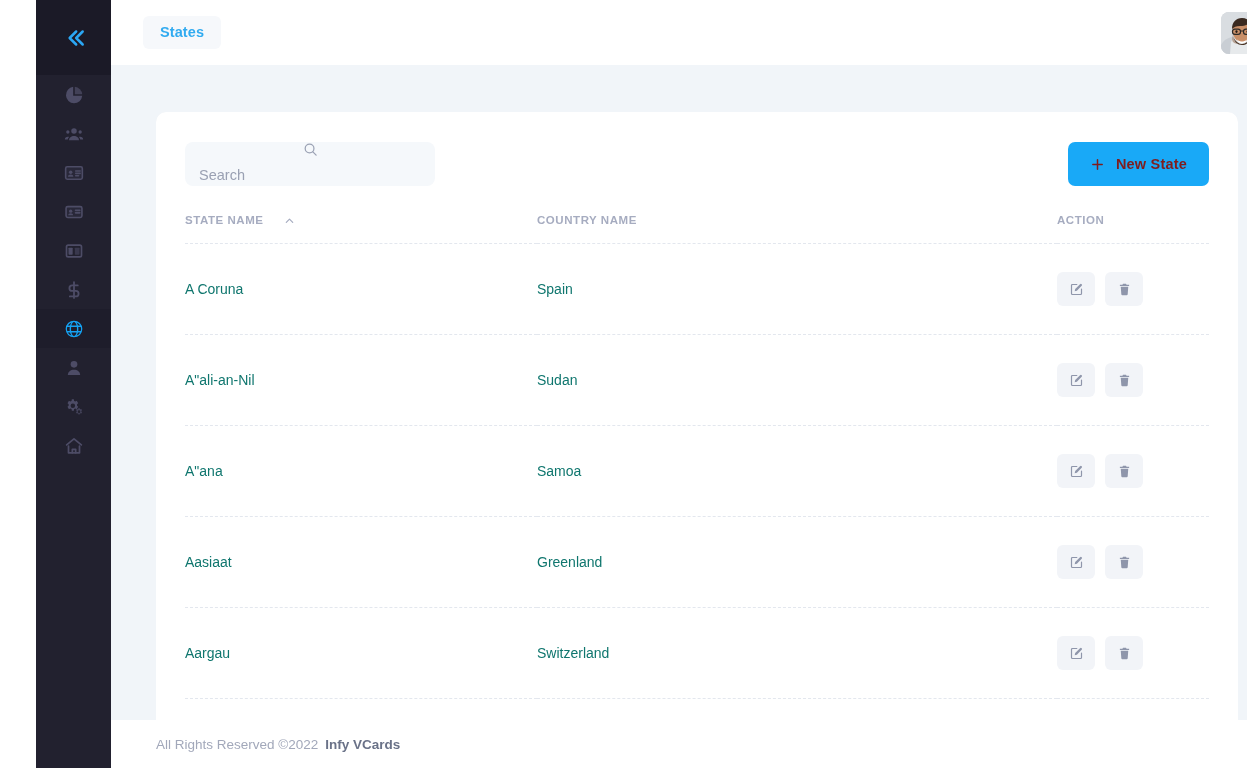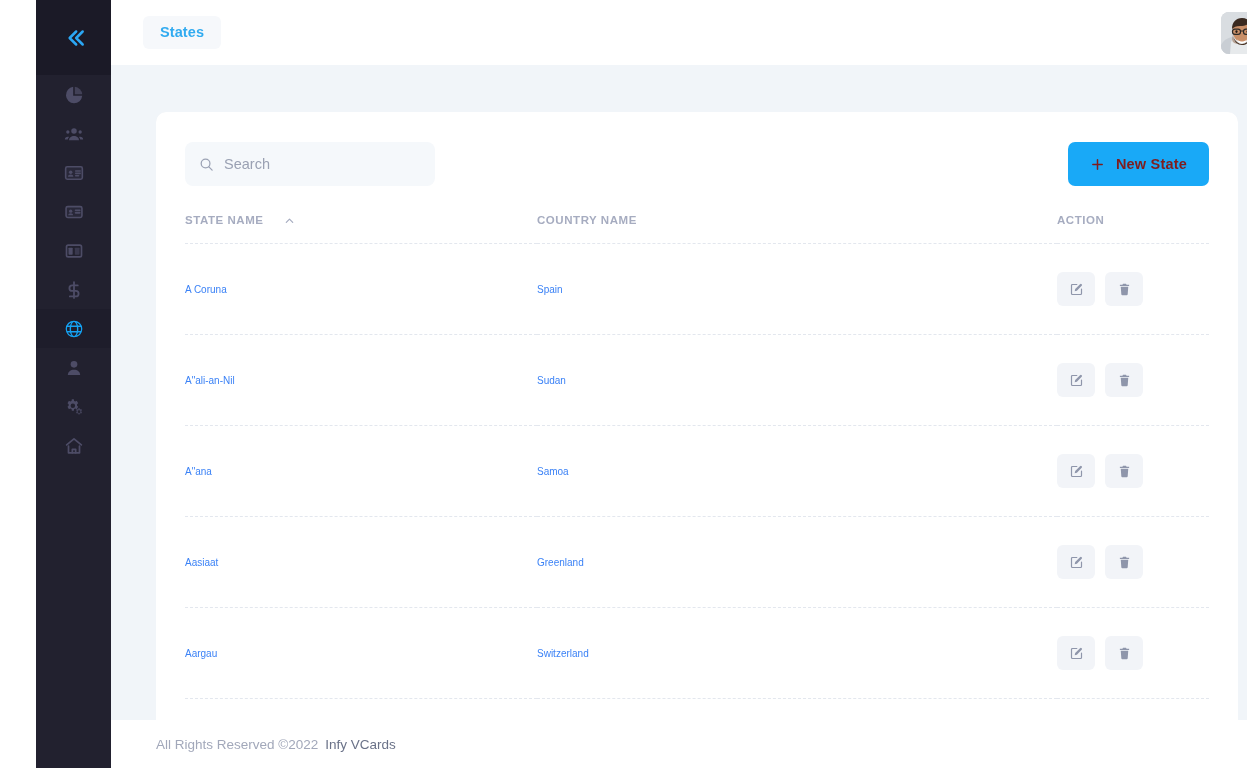--- a/index.html
+++ b/index.html
@@ -154,20 +154,21 @@
 
   .search-box {
     width: 250px;
     height: 44px;
     background: #f5f8fb;
     border-radius: 8px;
     display: flex;
     align-items: center;
     padding: 0 14px;
     gap: 10px;
+    flex-direction: column;
   }
 
   .search-icon { width: 15px; height: 15px; color: #9ba2b4; flex: 0 0 15px; display:block; }
 
   .search-input {
     border: none;
     outline: none;
     background: transparent;
     font-family: "Liberation Sans", sans-serif;
     font-size: 14.5px;
@@ -213,22 +214,22 @@
   }
 
   .th-inner { display: inline-flex; align-items: center; gap: 20px; cursor: pointer; }
   .sort-icon { width: 11px; height: 11px; color: #a6acc0; display: block; }
 
   .col-state  { width: 352px; }
   .col-country{ width: 520px; }
   .col-action { width: auto; }
 
   .tbl td {
-    font-size: 10px;
-    color: #3b82f6;
+    font-size: 14px;
+    color: #0f766e;
     padding: 28px 0;
     border-bottom: 1px dashed #e3e7ee;
     vertical-align: middle;
     height: 81px;
   }
   .tbl tbody tr:last-child td { border-bottom: none; }
 
   .act-wrap { display: flex; gap: 10px; }
 
   .act-btn {
@@ -252,21 +253,21 @@
     background: #ffffff;
     display: flex;
     align-items: center;
     padding-left: 45px;
     font-size: 13.5px;
     color: #a2a8ba;
     gap: 7px;
     position: relative;
     z-index: 6;
   }
-  .footer .brand { color: #6a7288; }
+  .footer .brand { color: #6a7288; font-weight: bold; }
 
   
   .hscroll {
     position: absolute;
     left: 0;
     bottom: 0;
     width: 1247px;
     height: 10px;
     background: transparent;
     z-index: 30;

